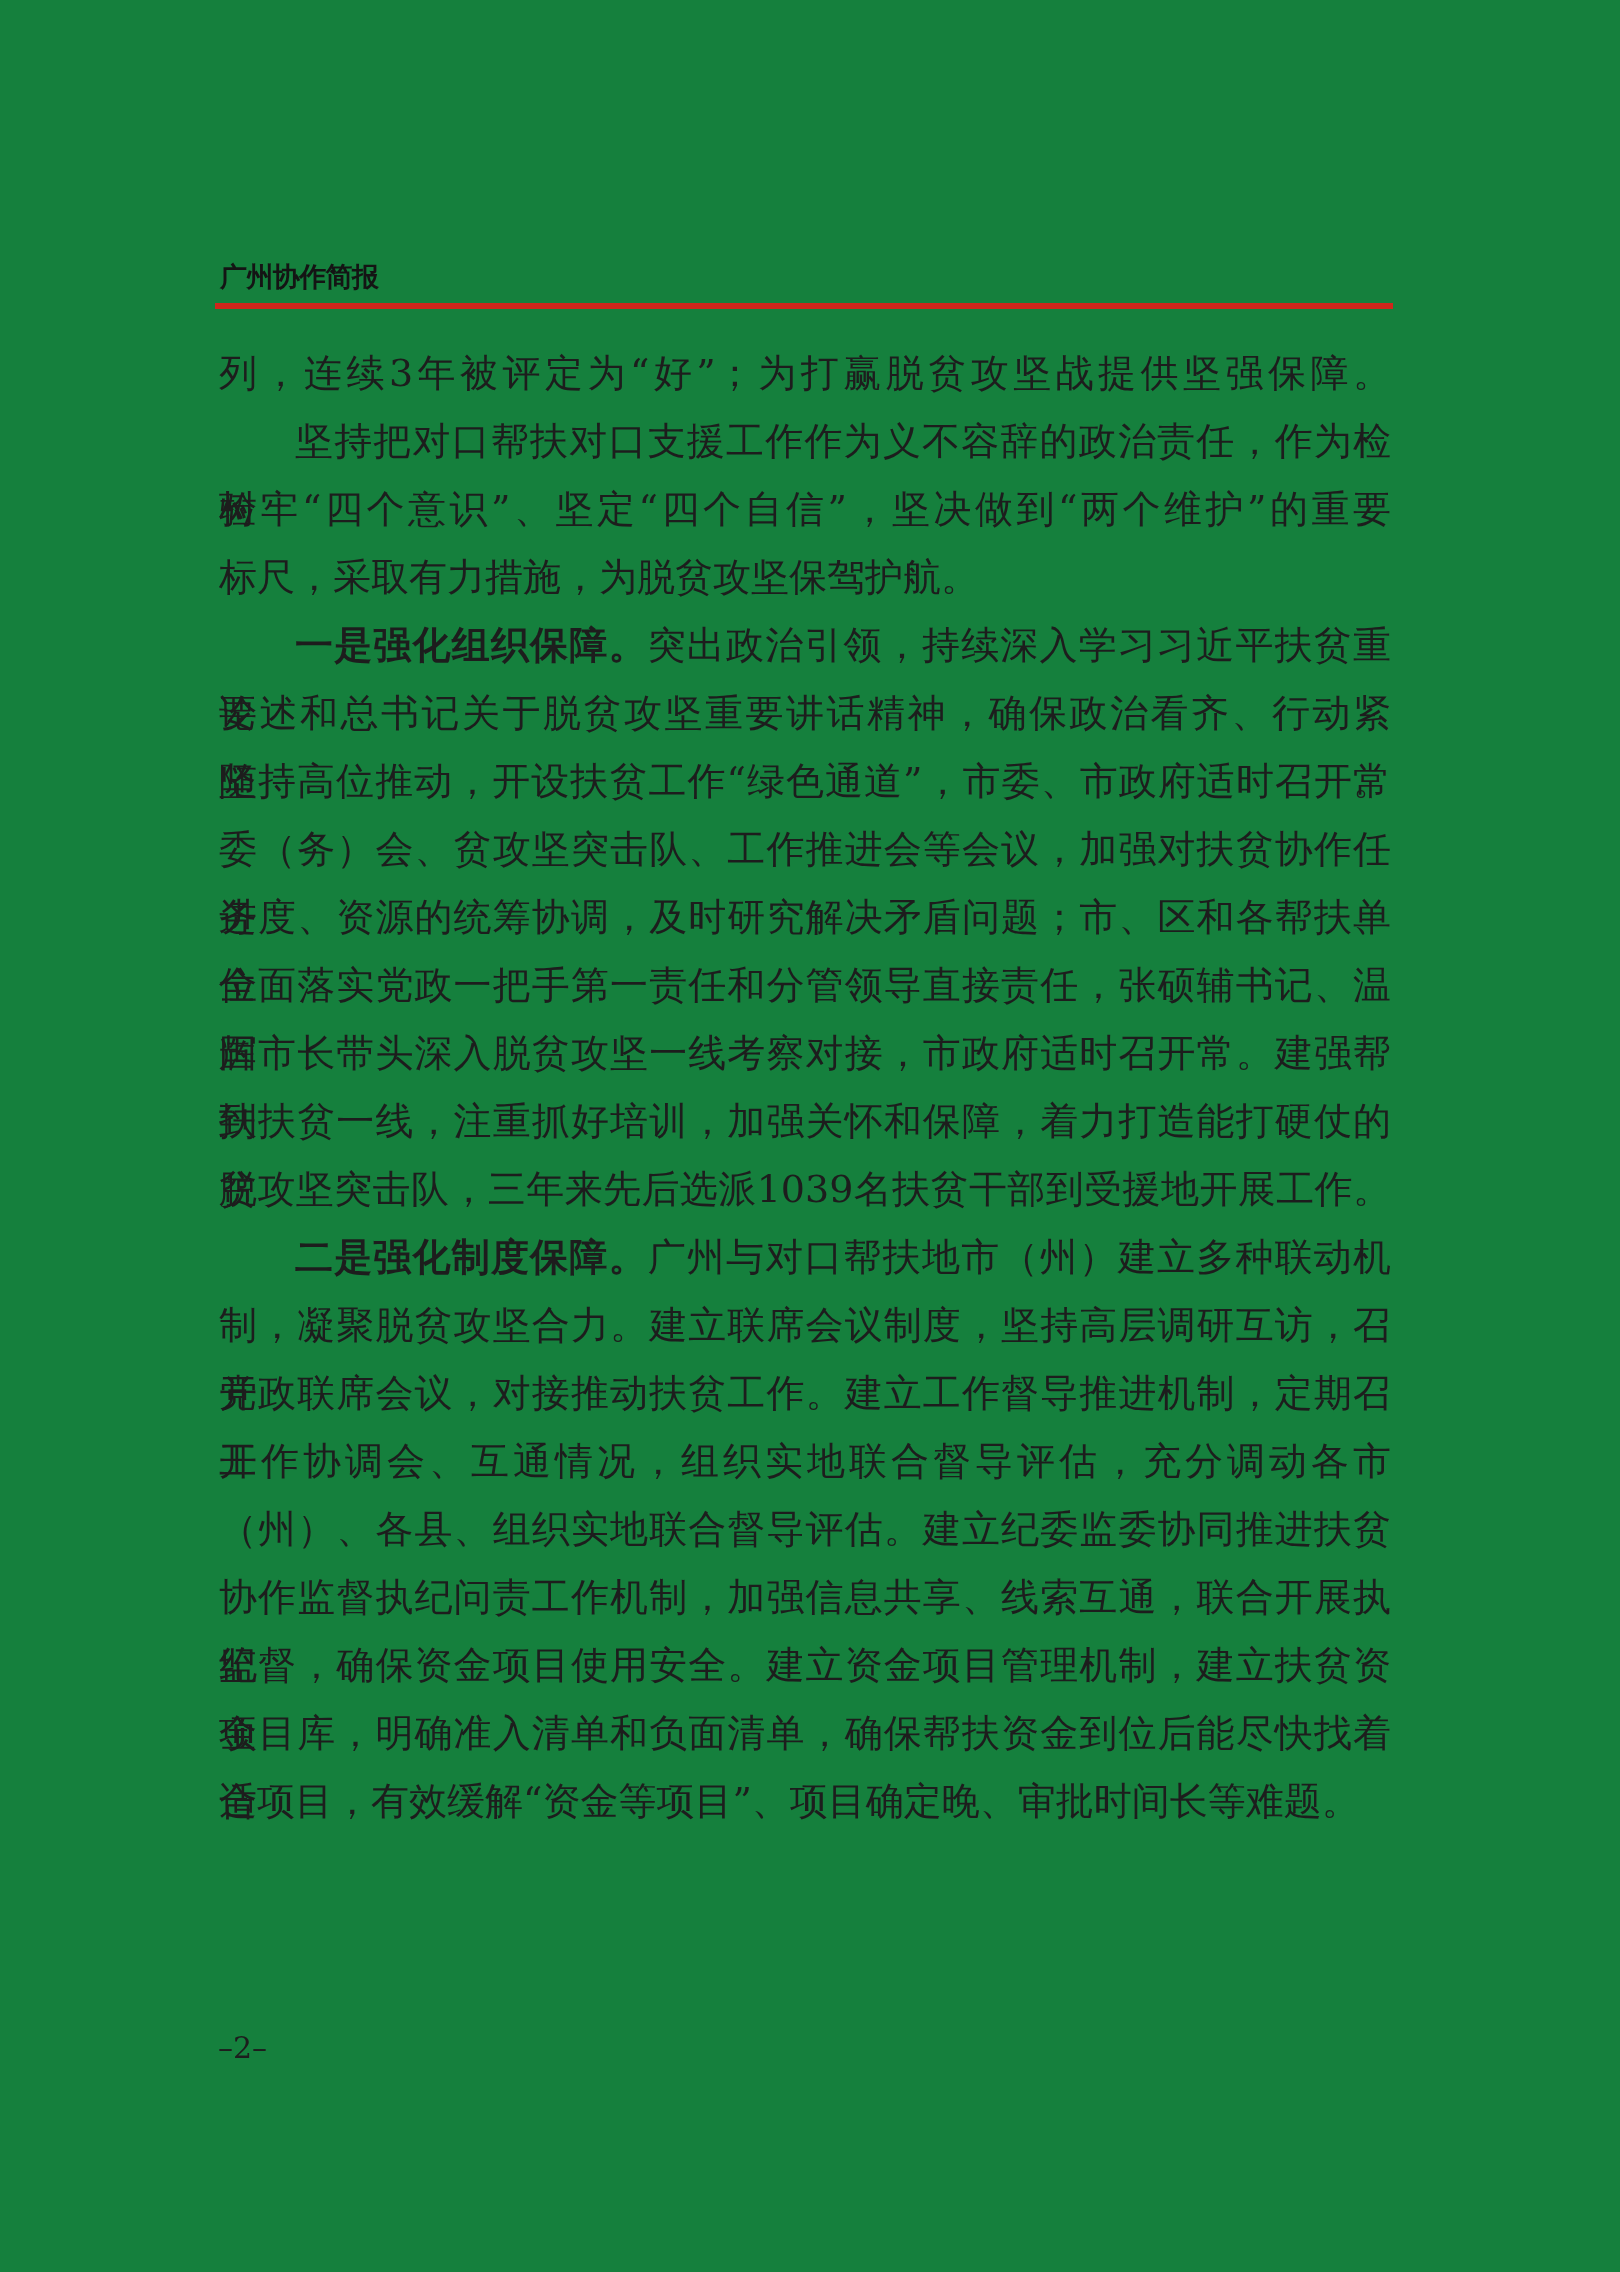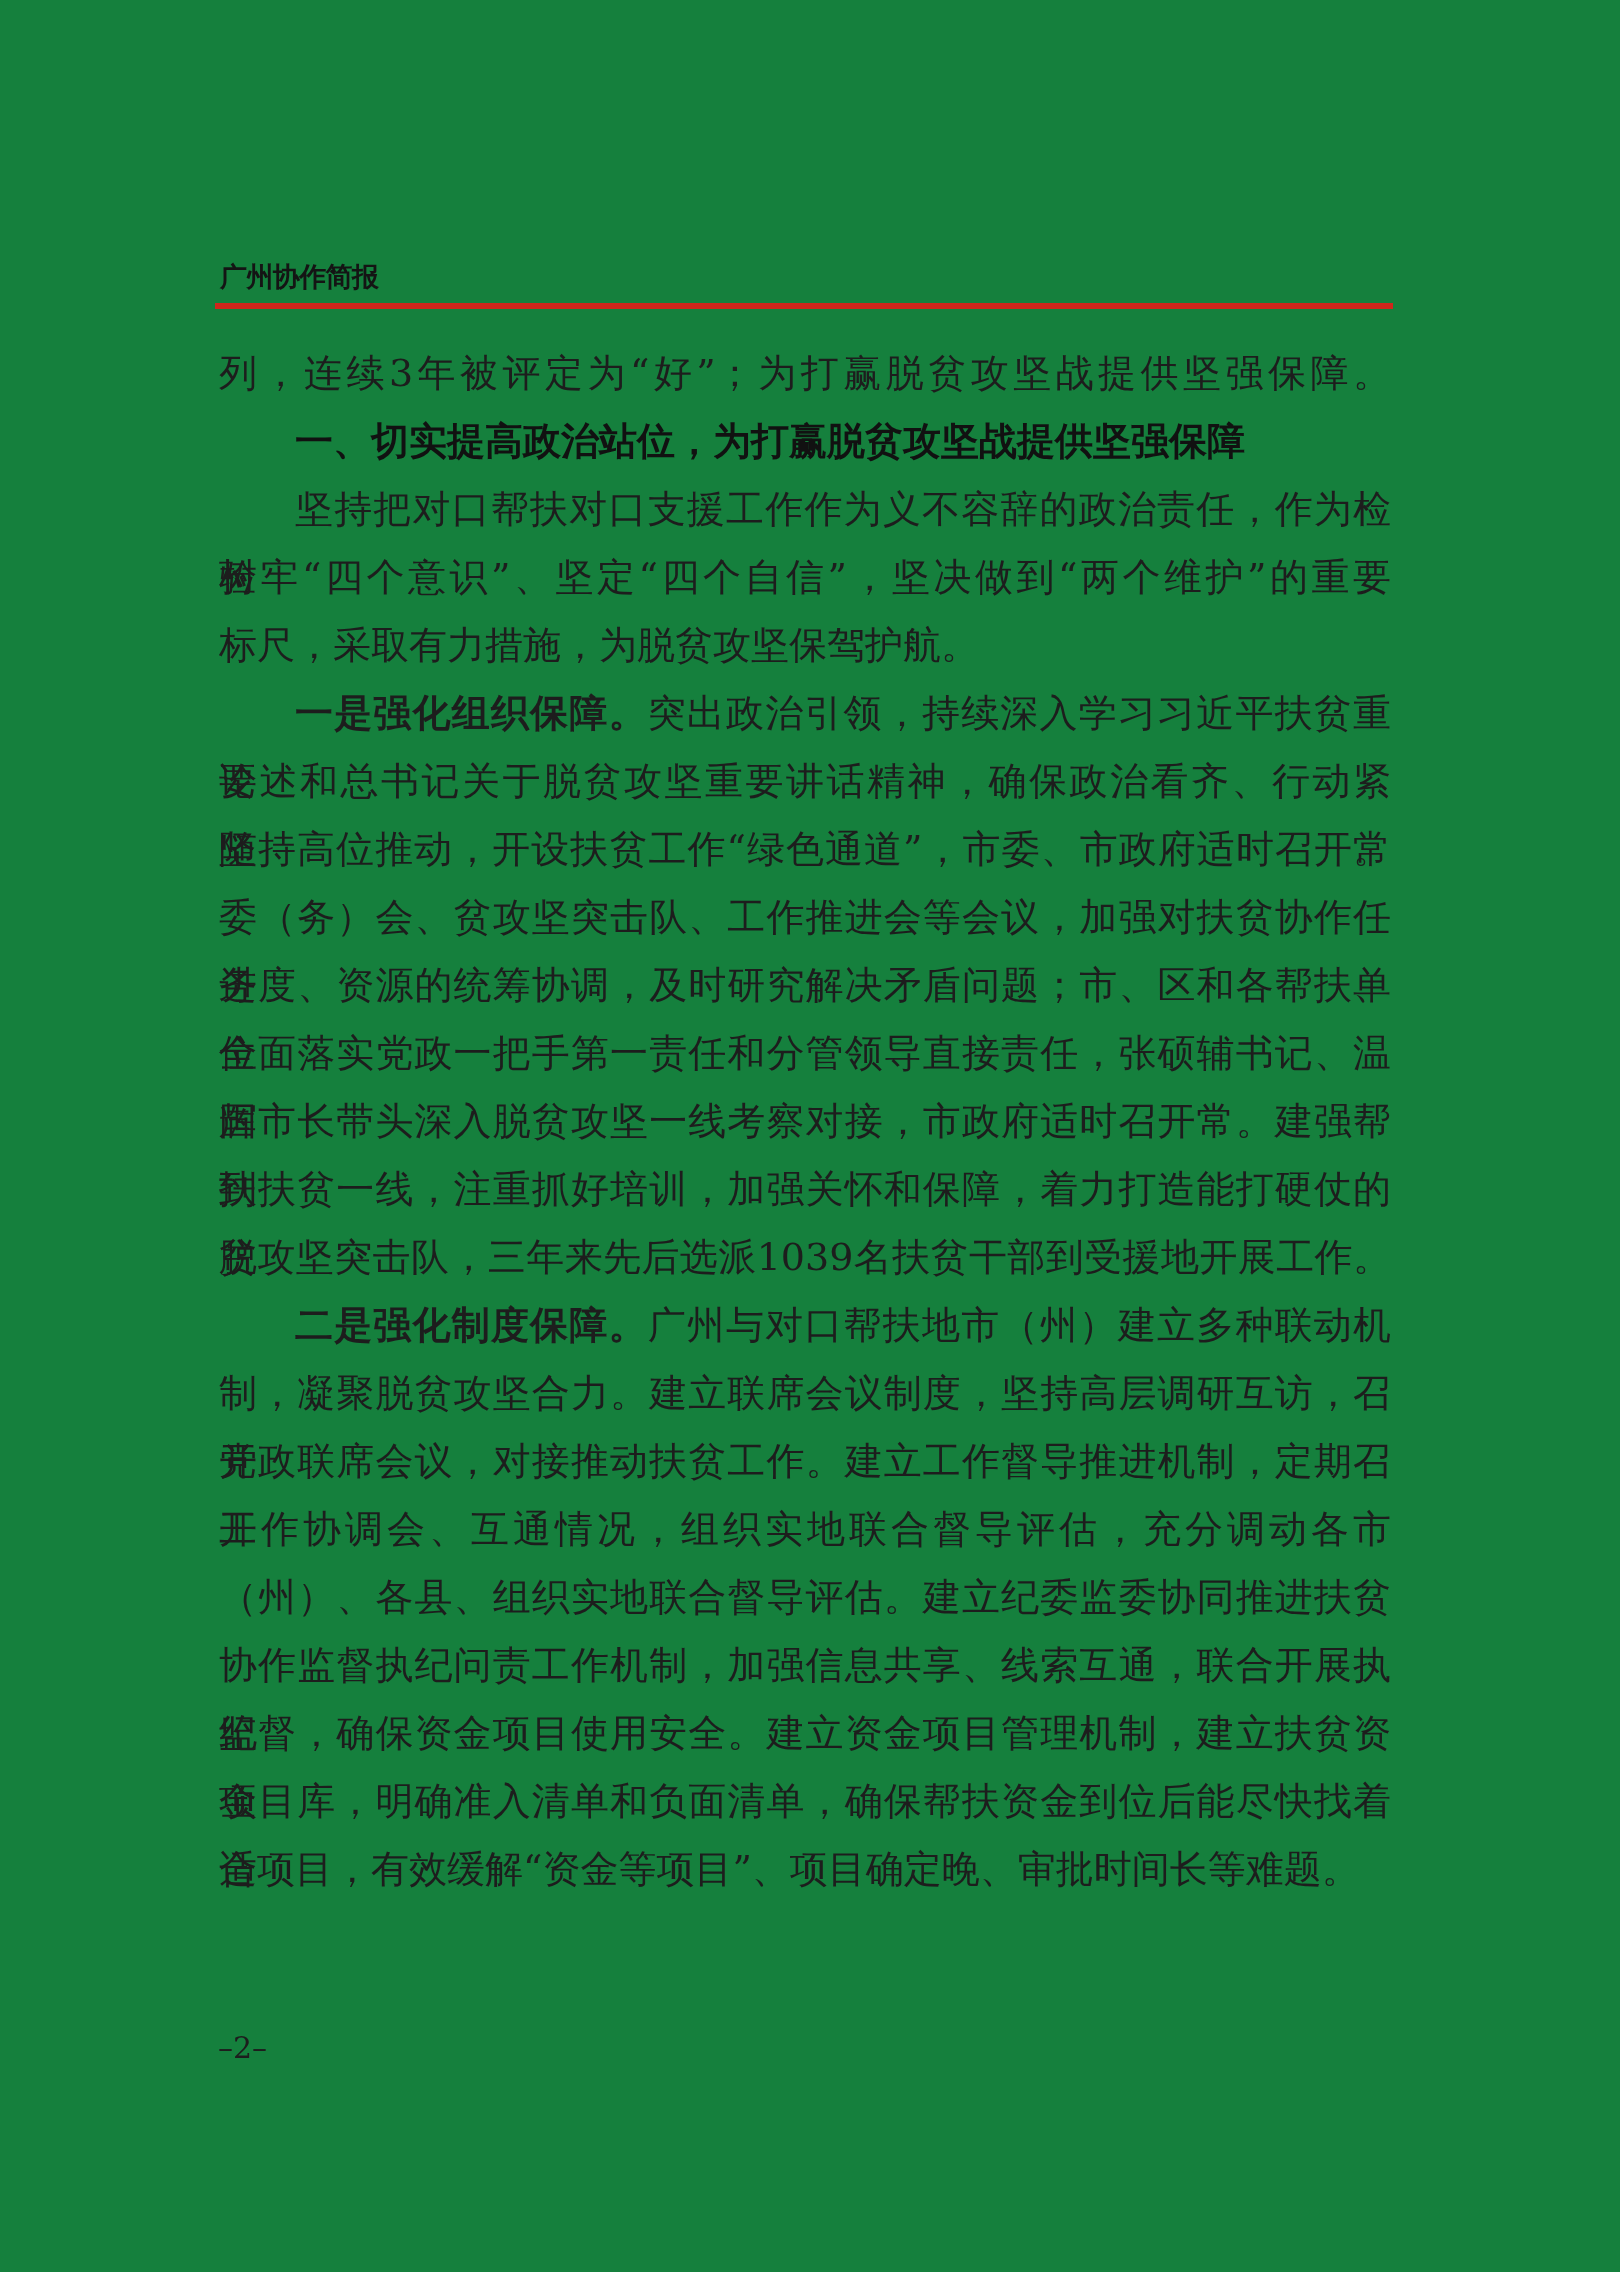--- a/index.html
+++ b/index.html
@@ -75,21 +75,20 @@
 <body>
 
 <div class="page">
 
   <div class="masthead-title">广州协作简报</div>
 
   <div class="masthead-rule" style="background: rgb(207, 38, 27);"></div>
 
   <div class="body-text">
     <div class="line j">列，连续3年被评定为“好”；为打赢脱贫攻坚战提供坚强保障。</div>
-    <div class="line heading indent">一、切实提高政治站位，为打赢脱贫攻坚战提供坚强保障</div>
     <div class="line j indent">坚持把对口帮扶对口支援工作作为义不容辞的政治责任，作为检验</div>
     <div class="line j">树牢“四个意识”、坚定“四个自信”，坚决做到“两个维护”的重要</div>
     <div class="line">标尺，采取有力措施，为脱贫攻坚保驾护航。</div>
     <div class="line j indent"><span class="lead">一是强化组织保障。</span><span>突出政治引领，持续深入学习习近平扶贫重要</span></div>
     <div class="line j">论述和总书记关于脱贫攻坚重要讲话精神，确保政治看齐、行动紧随。</div>
     <div class="line j">坚持高位推动，开设扶贫工作“绿色通道”，市委、市政府适时召开常</div>
     <div class="line j">委（务）会、贫攻坚突击队、工作推进会等会议，加强对扶贫协作任务、</div>
     <div class="line j">进度、资源的统筹协调，及时研究解决矛盾问题；市、区和各帮扶单位</div>
     <div class="line j">全面落实党政一把手第一责任和分管领导直接责任，张硕辅书记、温国</div>
     <div class="line j">辉市长带头深入脱贫攻坚一线考察对接，市政府适时召开常。建强帮扶</div>

